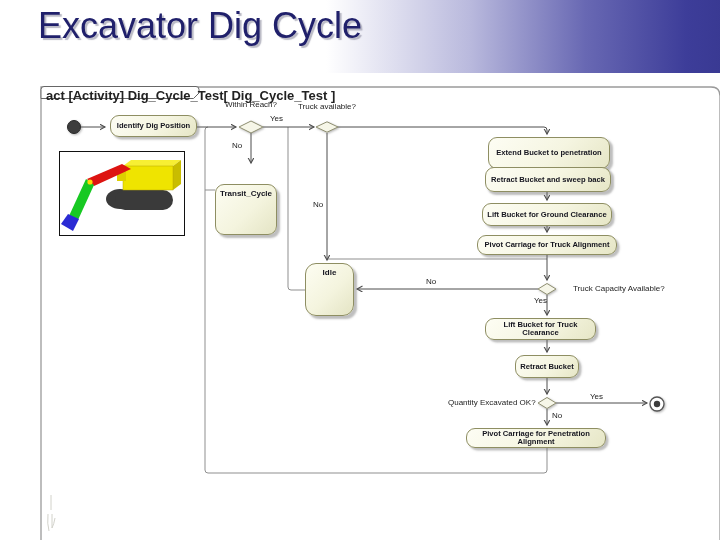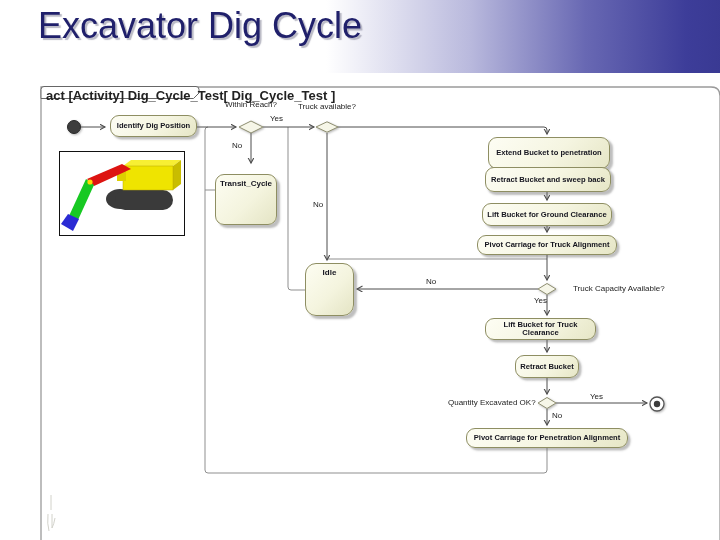--- a/index.html
+++ b/index.html
@@ -148,37 +148,37 @@
       <polygon points="26,27 34,33 18,68 9,64" fill="#17c922"></polygon>
 
       <circle cx="30" cy="30" r="2.6" fill="#ffd700"></circle>
 
       <polygon points="8,62 19,67 13,79 1,72" fill="#2b2bd4"></polygon>
     </svg>
   </div>
 
   <div class="action" style="left:86px;top:115px;width:87px;height:22px;">Identify Dig Position</div>
 
-  <div class="bignode" style="left:191px;top:174px;width:62px;height:51px;">Transit_Cycle</div>
+  <div class="bignode" style="left:191px;top:184px;width:62px;height:51px;">Transit_Cycle</div>
 
   <div class="bignode" style="left:281px;top:263px;width:49px;height:53px;border-radius:11px;">Idle</div>
 
   <div class="action" style="left:464px;top:137px;width:122px;height:32px;">Extend Bucket to penetration</div>
 
   <div class="action" style="left:461px;top:167px;width:126px;height:25px;">Retract Bucket and sweep back</div>
 
   <div class="action" style="left:458px;top:203px;width:130px;height:23px;text-align:right;">Lift Bucket for Ground Clearance</div>
 
   <div class="action" style="left:453px;top:235px;width:140px;height:20px;">Pivot Carriage for Truck Alignment</div>
 
   <div class="action" style="left:461px;top:318px;width:111px;height:22px;">Lift Bucket for Truck Clearance</div>
 
   <div class="action" style="left:491px;top:355px;width:64px;height:23px;">Retract Bucket</div>
 
-  <div class="action" style="left:442px;top:428px;width:162px;height:20px;">Pivot Carriage for Penetration Alignment</div>
+  <div class="action" style="left:442px;top:428px;width:140px;height:20px;">Pivot Carriage for Penetration Alignment</div>
 
   <div class="q-label" style="left:187px;top:100px;width:80px;text-align:center;">Within Reach?</div>
   <div class="q-label" style="left:263px;top:102px;width:80px;text-align:center;">Truck available?</div>
   <div class="q-label" style="left:549px;top:284px;">Truck Capacity Available?</div>
   <div class="q-label" style="left:424px;top:398px;width:87px;text-align:right;">Quantity Excavated OK?</div>
 
   <div class="edge-label" style="left:246px;top:114px;">Yes</div>
   <div class="edge-label" style="left:208px;top:141px;">No</div>
   <div class="edge-label" style="left:289px;top:200px;">No</div>
   <div class="edge-label" style="left:402px;top:277px;">No</div>

